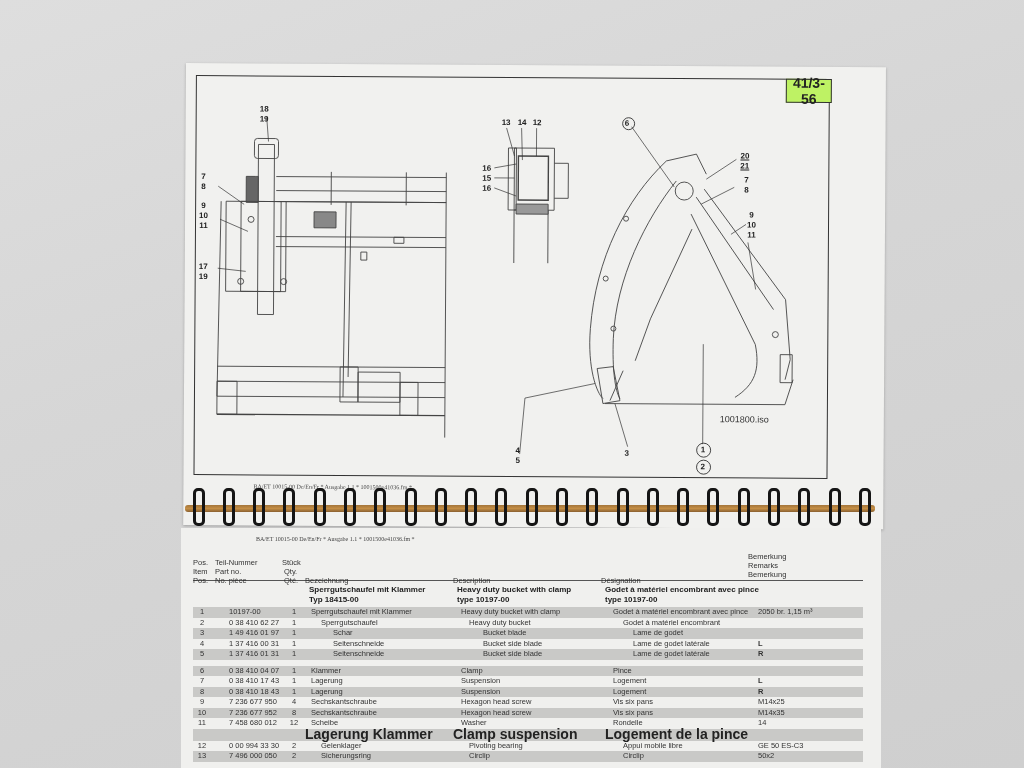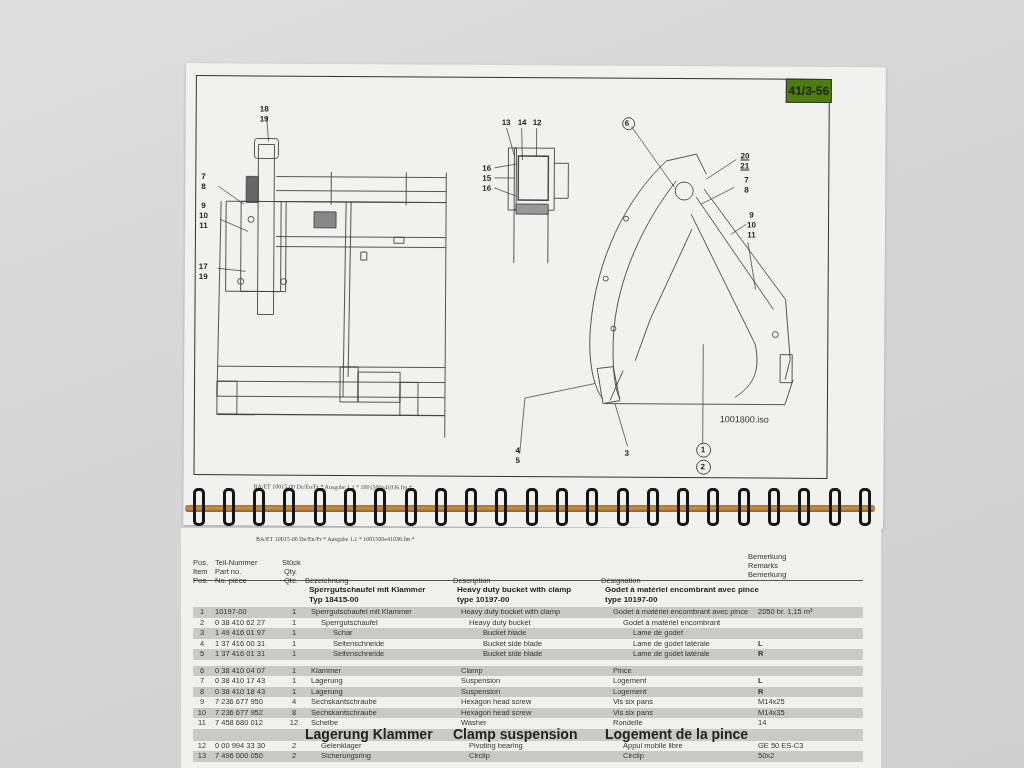--- a/index.html
+++ b/index.html
@@ -14,22 +14,22 @@
     transform: rotate(0.35deg);
     transform-origin: 0 0;
     box-shadow: 0 1px 3px rgba(0,0,0,0.25);
   }
   .drawing-frame {
     position:absolute; left:10px; top:12px; width:632px; height:398px;
     border:1.5px solid #333;
   }
   .page-num {
     position:absolute; right:-3px; top:-1px; width:44px; height:22px;
-    border:1.2px solid #333; font-size:12px; font-weight:bold; color:#222;
-    display:flex; align-items:center; justify-content:center; background:#4d7c0f;text-align:center;
+    border:1.2px solid #333; font-size:14px; font-weight:bold; color:#222;
+    display:flex; align-items:center; justify-content:center; background:#bef264;text-align:center;
   }
   .drawing-svg { position:absolute; left:0; top:0; }
   .callout {
     position:absolute; font-size:8px; font-weight:bold; color:#222; line-height:10px;
     text-align:center;
   }
   .file-label { position:absolute; font-size:9px; color:#333; }
   .footer-line {
     position:absolute; font-family:"Liberation Serif", serif; font-size:6px; color:#444;
   }
@@ -60,21 +60,21 @@
     position:relative; height:10.5px; font-size:7.5px; color:#333; line-height:10.5px;
     white-space:nowrap;
   }
   .row.shade { background:#c9c9c7; }
   .row span { position:absolute; top:0; }
   .grp { position:relative; height:22px; font-size:8px; font-weight:bold; color:#222; line-height:10px; }
   .grp span { position:absolute; }
   .grp1 { height:12px; font-size:14px; font-weight:bold; color:#222; }
   .gap { height:6px; }
   .c-pos { left:0; width:18px; text-align:center; }
-  .c-part { left:22px; }
+  .c-part { left:36px; }
   .c-qty { left:92px; width:18px; text-align:center; }
   .c-bez { left:118px; }
   .c-desc { left:268px; }
   .c-des { left:420px; }
   .c-rem { left:565px; }
 </style>
 </head>
 <body>
 
 <div class="page-top">

